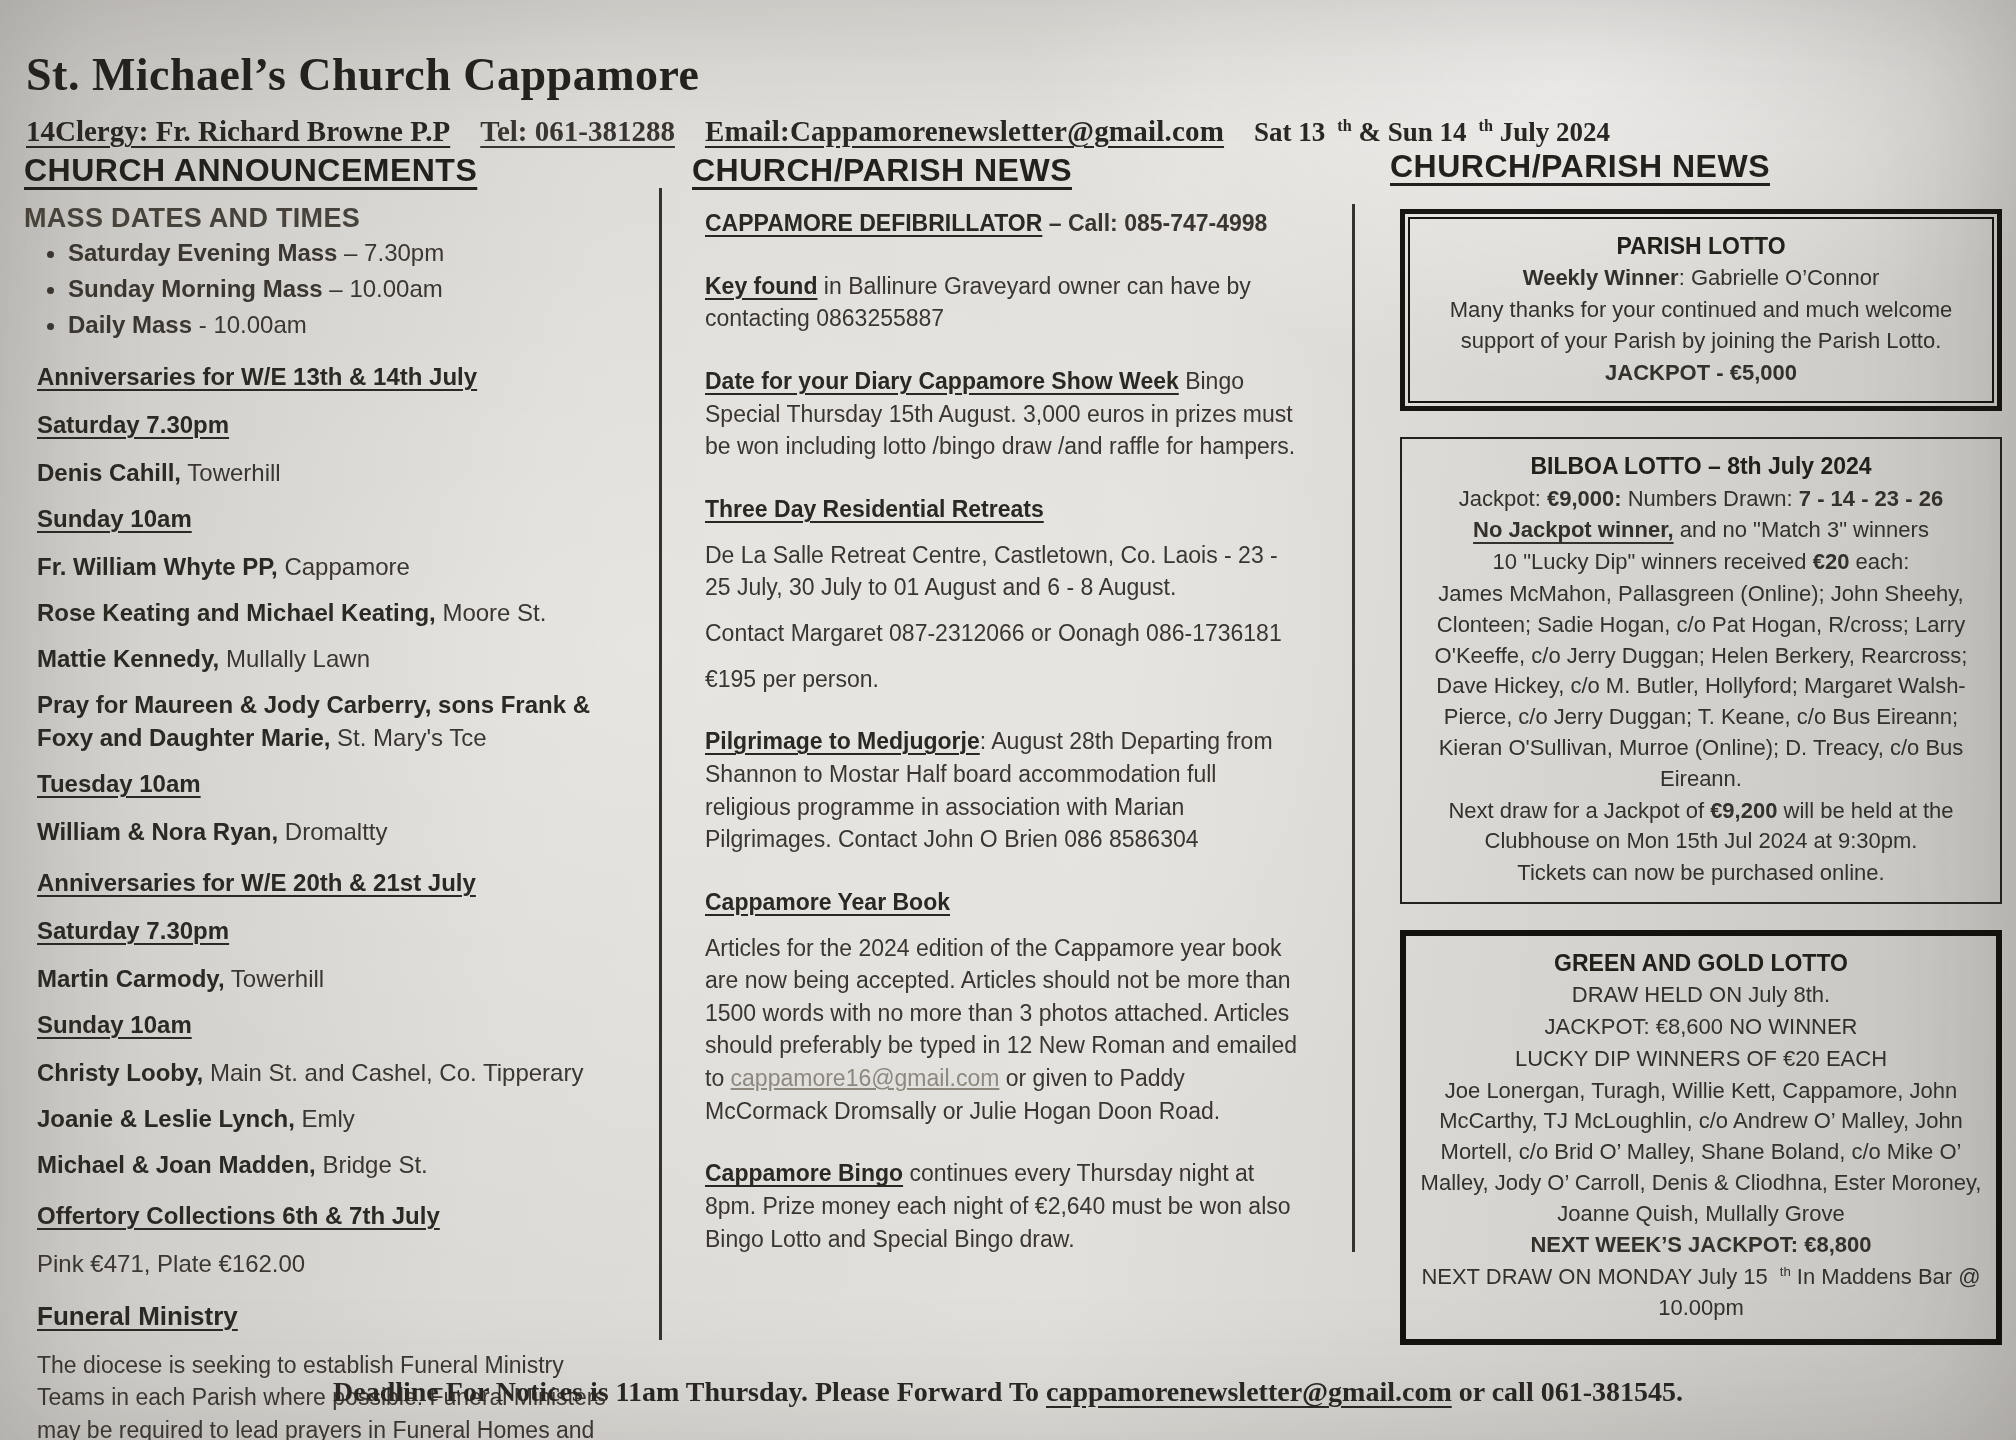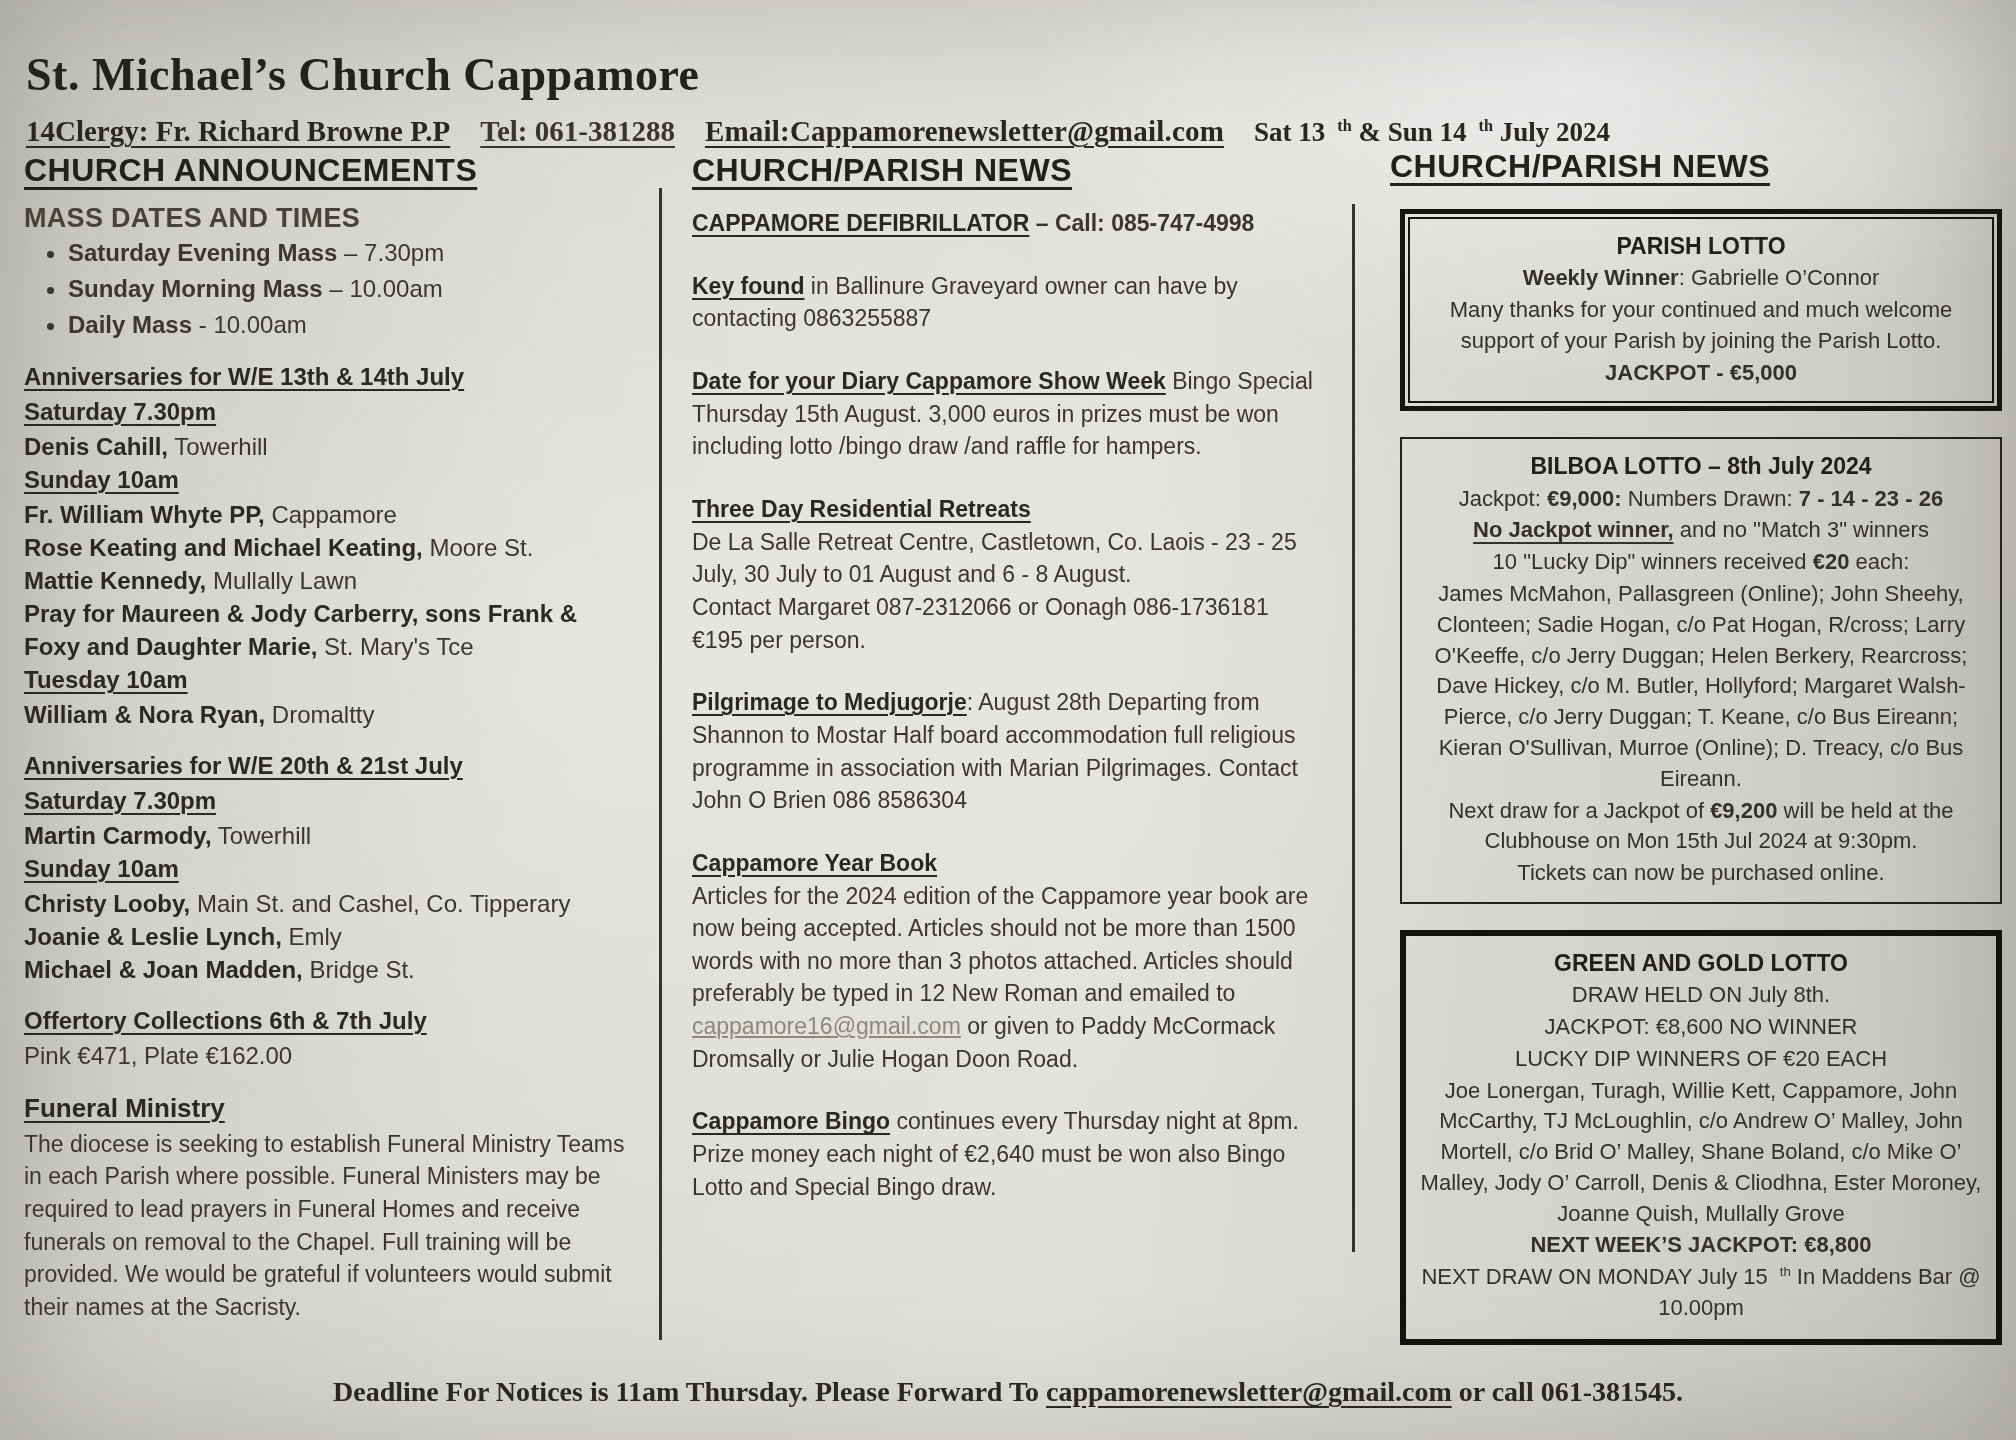--- a/index.html
+++ b/index.html
@@ -28,21 +28,21 @@
   .d1{left:659px;top:188px;height:1152px;}
   .d2{left:1352px;top:204px;height:1048px;}
   
   .col{position:absolute;}
   .col1{left:24px;top:152px;width:608px;}
   .col2{left:692px;top:152px;width:628px;}
   .col3{left:1390px;top:148px;width:618px;}
   .col-head{margin:0 0 14px 0;font-size:32px;font-weight:bold;color:#23211c;letter-spacing:.5px;
     text-decoration:underline;text-decoration-thickness:3px;text-underline-offset:6px;}
   .b{font-weight:bold;}
-  p{margin:0;}
+  p{margin:13px;}
   
   .mass-head{margin:6px 0 2px 0;font-size:27px;font-weight:bold;color:#47423a;letter-spacing:.3px;}
   .mass-list{margin:2px 0 0 0;padding-left:44px;font-size:24px;line-height:1.42;color:#3b362f;}
   .mass-list li{margin:2px 0;}
   .subhead{font-size:24px;font-weight:bold;color:#2c2923;line-height:1.45;
     text-decoration:underline;text-decoration-thickness:2px;text-underline-offset:4px;}
   .nameline{font-size:24px;line-height:1.38;color:#3b362f;}
   .nameline .b{color:#2c2923;}
   .mt{margin-top:18px;}
   .bodytext{font-size:23px;line-height:1.42;color:#3b362f;}

